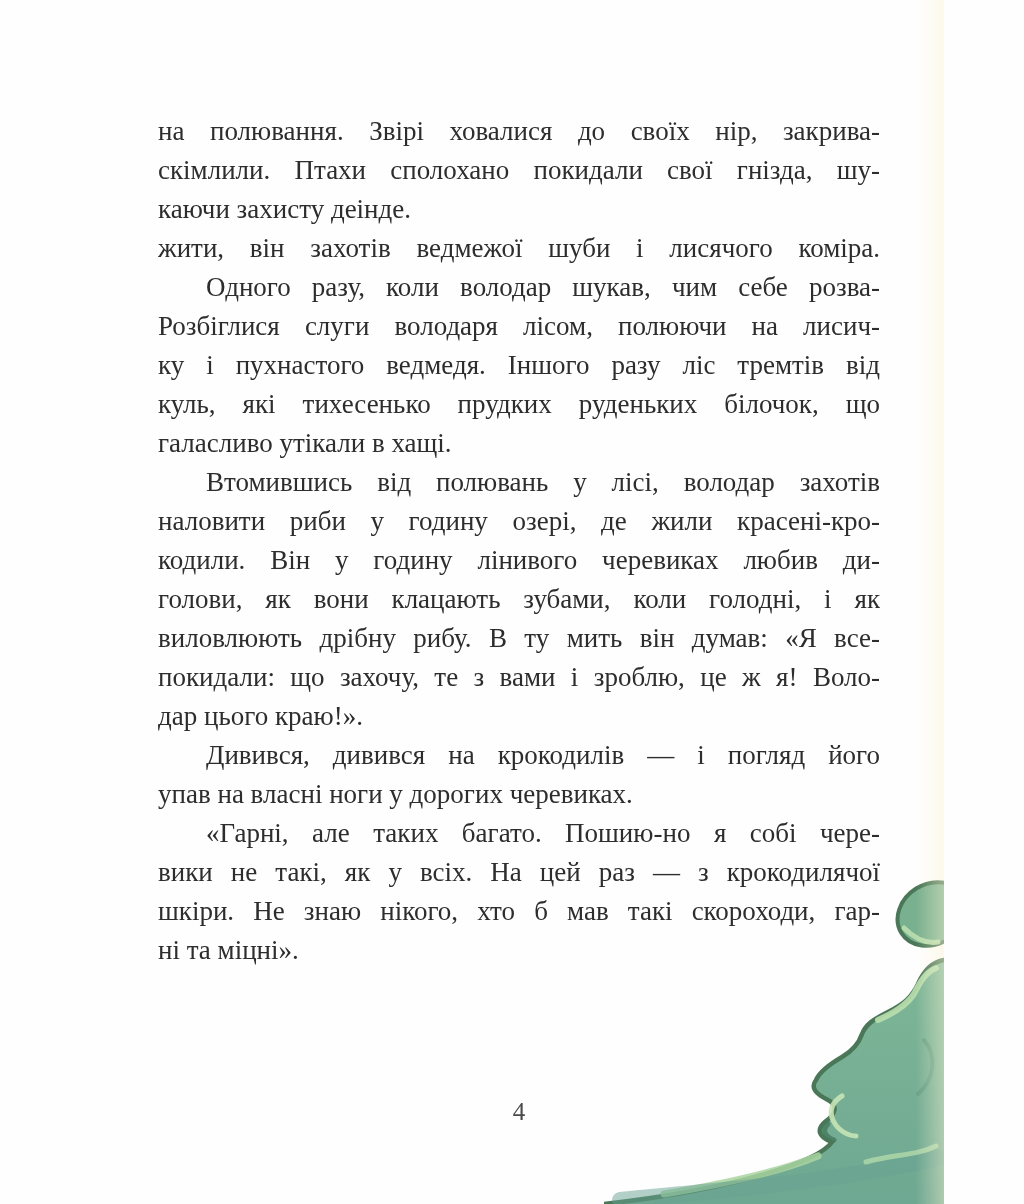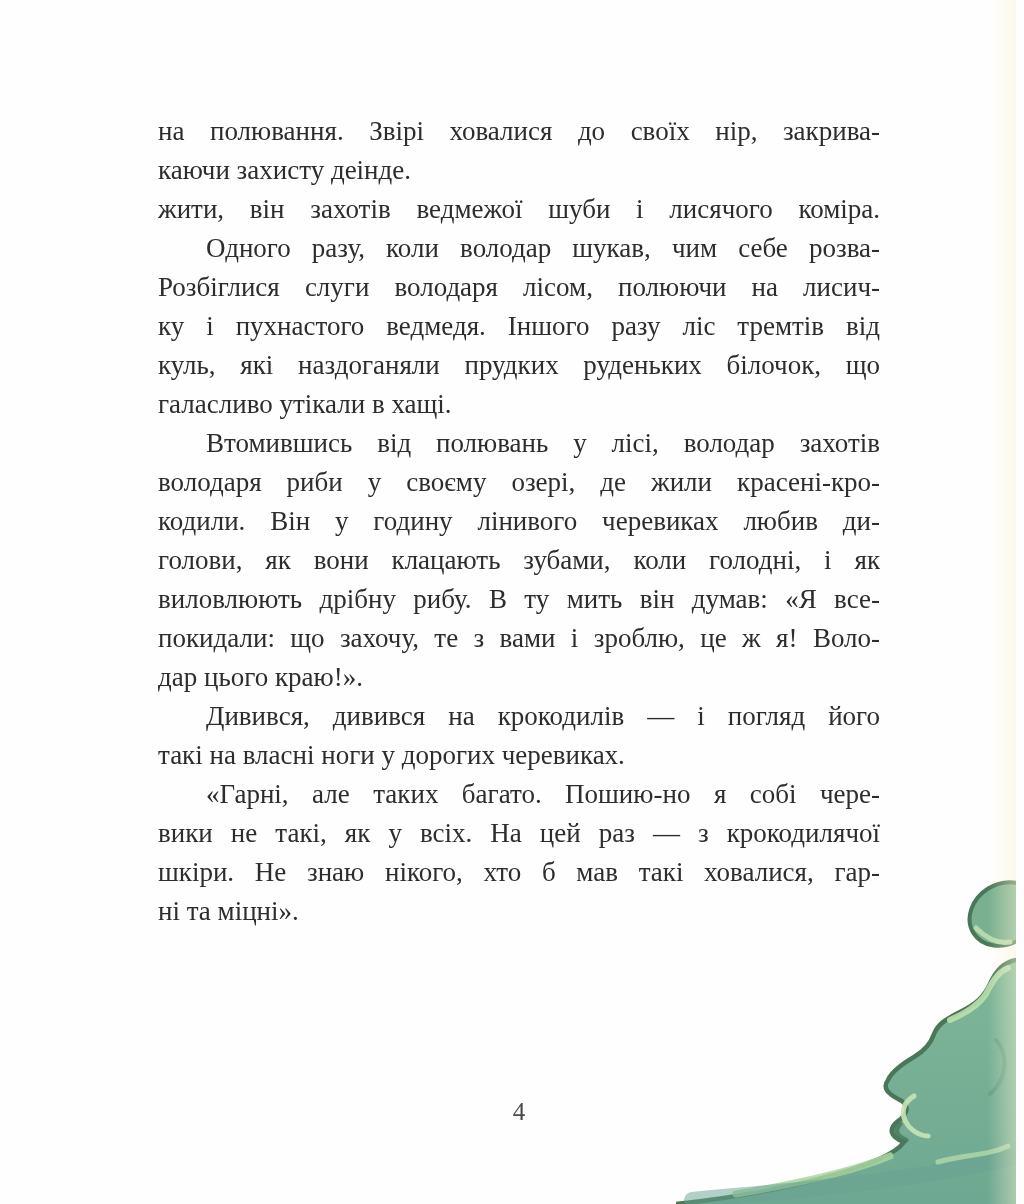--- a/index.html
+++ b/index.html
@@ -5,21 +5,21 @@
   html, body {
     margin: 0;
     padding: 0;
     width: 1024px;
     height: 1204px;
     overflow: hidden;
     background: #fefefe;
   }
   .page {
     position: relative;
-    width: 1016px;
+    width: 944px;
     height: 1204px;
     background: #fefefe;
     font-family: "Liberation Serif", "DejaVu Serif", serif;
   }
   .edge-tint {
     position: absolute;
     top: 0;
     right: 0;
     width: 28px;
     height: 100%;
@@ -64,47 +64,48 @@
   }
 </style>
 </head>
 <body>
 
 <div class="page">
 
   <div class="text-block" id="text-block">
       <div class="para">
         <div class="line line-first">на полювання. Звірі ховалися до своїх нір, закрива-</div>
+        <div class="line">скімлили. Птахи сполохано покидали свої гнізда, шу-</div>
         <div class="line para-last">каючи захисту деінде.</div>
       </div>
       <div class="para indented">
         <div class="line">жити, він захотів ведмежої шуби і лисячого коміра.</div>
         <div class="line line-first">Одного разу, коли володар шукав, чим себе розва-</div>
         <div class="line">Розбіглися слуги володаря лісом, полюючи на лисич-</div>
         <div class="line">ку і пухнастого ведмедя. Іншого разу ліс тремтів від</div>
-        <div class="line">куль, які наздоганяли прудких руденьких білочок, що</div>
+        <div class="line">куль, які тихесенько прудких руденьких білочок, що</div>
         <div class="line para-last">галасливо утікали в хащі.</div>
       </div>
       <div class="para indented">
         <div class="line line-first">Втомившись від полювань у лісі, володар захотів</div>
-        <div class="line">володаря риби у своєму озері, де жили красені-кро-</div>
+        <div class="line">наловити риби у годину озері, де жили красені-кро-</div>
         <div class="line">кодили. Він у годину лінивого черевиках любив ди-</div>
         <div class="line">голови, як вони клацають зубами, коли голодні, і як</div>
         <div class="line">виловлюють дрібну рибу. В ту мить він думав: «Я все-</div>
         <div class="line">покидали: що захочу, те з вами і зроблю, це ж я! Воло-</div>
         <div class="line para-last">дар цього краю!».</div>
       </div>
       <div class="para indented">
         <div class="line line-first">Дивився, дивився на крокодилів — і погляд його</div>
-        <div class="line para-last">такі на власні ноги у дорогих черевиках.</div>
+        <div class="line para-last">упав на власні ноги у дорогих черевиках.</div>
       </div>
       <div class="para indented">
         <div class="line line-first">«Гарні, але таких багато. Пошию-но я собі чере-</div>
         <div class="line">вики не такі, як у всіх. На цей раз — з крокодилячої</div>
-        <div class="line">шкіри. Не знаю нікого, хто б мав такі ховалися, гар-</div>
+        <div class="line">шкіри. Не знаю нікого, хто б мав такі скороходи, гар-</div>
         <div class="line para-last">ні та міцні».</div>
       </div>
     </div>
 
   <div class="page-number">4</div>
 
   <svg class="illustration" viewBox="0 0 340 360" xmlns="http://www.w3.org/2000/svg">
     <defs>
       <linearGradient id="waveGrad" x1="0" y1="0" x2="0" y2="1">
         <stop offset="0" stop-color="#7eb697"></stop>

